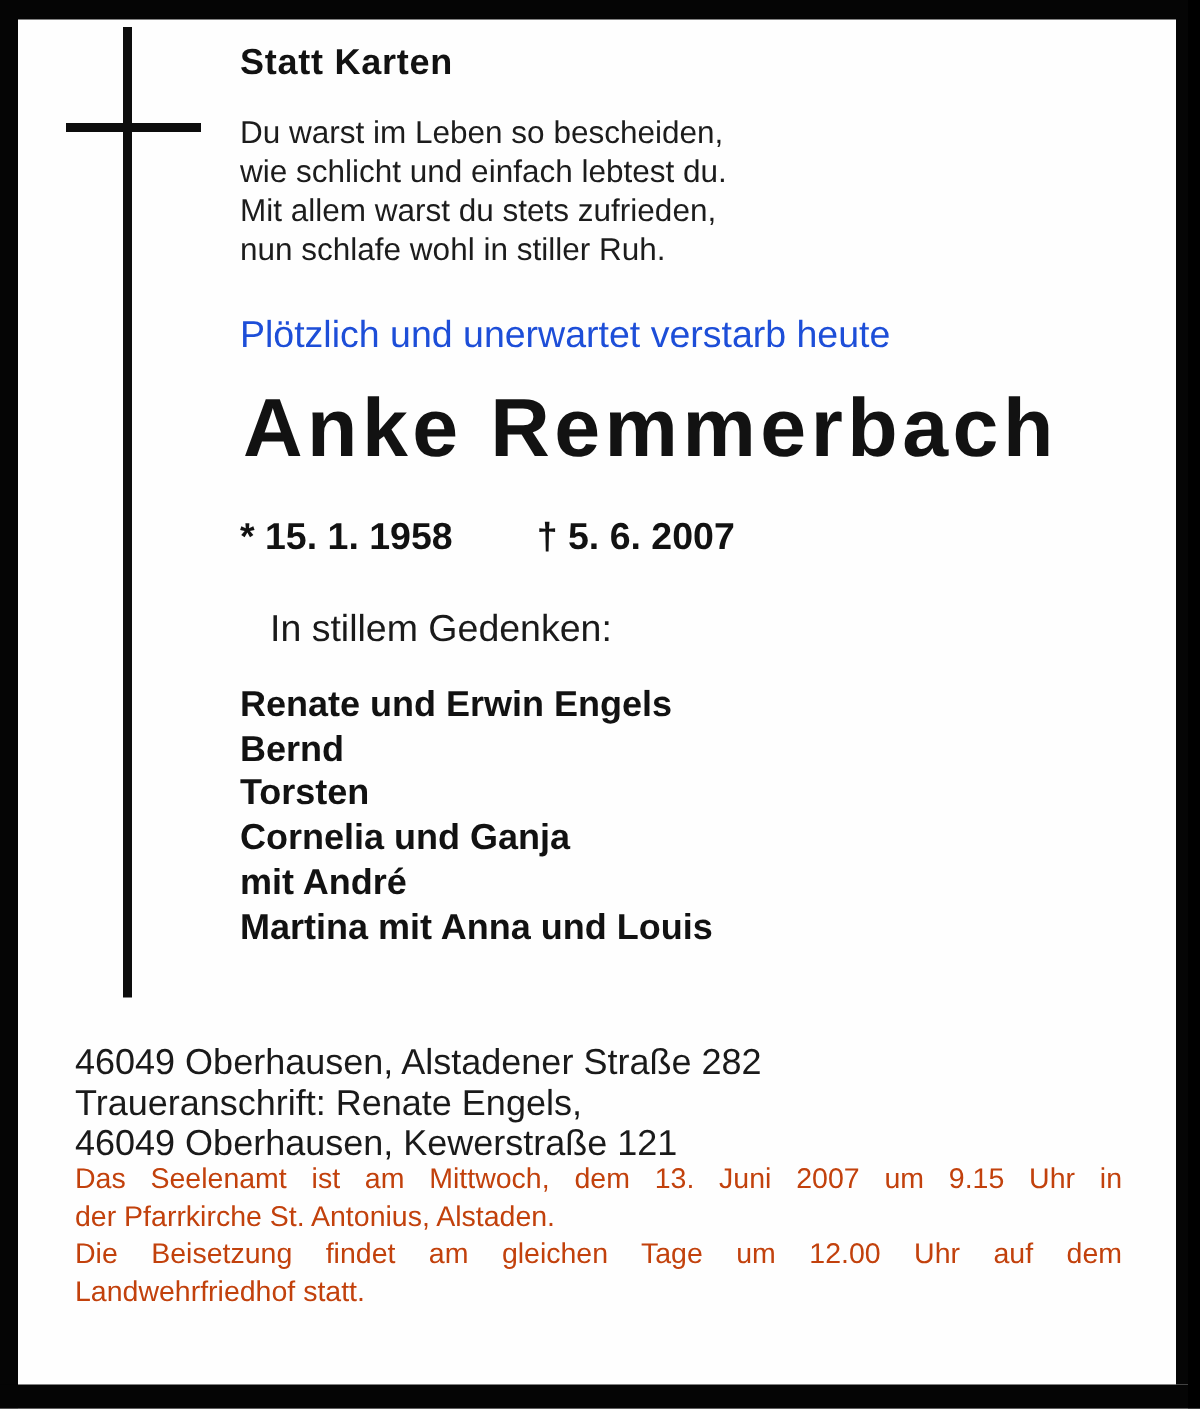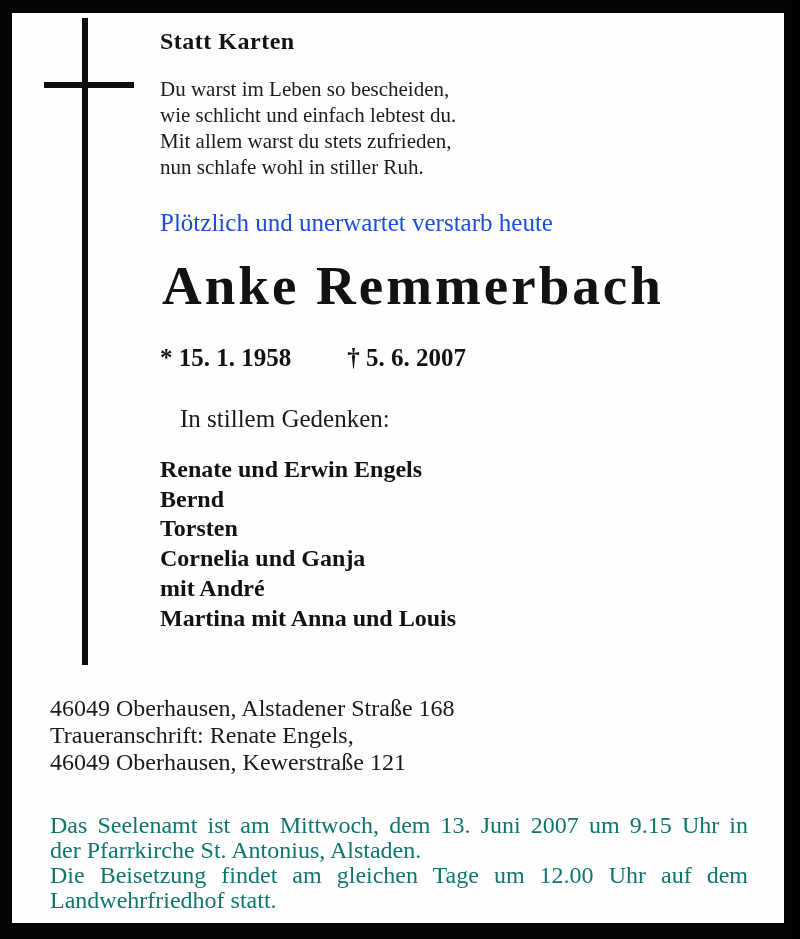--- a/index.html
+++ b/index.html
@@ -7,21 +7,21 @@
     margin: 0;
     padding: 0;
     background: #000;
   }
   .page {
     position: relative;
     width: 792px;
     height: 939px;
     background: #fefefe;
     overflow: hidden;
-    font-family: Liberation Serif, serif;
+    font-family: Liberation Sans, sans-serif;
     color: #121212;
   }
   
   .bar { position: absolute; background: #050505; }
   .bar-top    { left: 0;   top: 0;   width: 792px; height: 13px; }
   .bar-left   { left: 0;   top: 0;   width: 12px;  height: 939px; }
   .bar-right  { left: 784px; top: 0; width: 12px;  height: 923px; }
   .bar-bottom { left: 0;   top: 923px; width: 800px; height: 16px; }
 
   
@@ -67,24 +67,24 @@
     left: 160px; top: 455px;
     font-size: 24px; font-weight: bold;
     line-height: 29.7px;
   }
   .address {
     left: 50px; top: 695px;
     font-size: 24px; line-height: 27px;
     color: #1a1a1a;
   }
   .service {
-    left: 50px; top: 813px;
+    left: 50px; top: 774px;
     width: 698px;
-    font-size: 24px; line-height: 25px;
-    color: #0f766e;
+    font-size: 19px; line-height: 25px;
+    color: #c2410c;
   }
   .service .justify-full {
     text-align: justify;
     text-align-last: justify;
   }
 </style>
 </head>
 <body>
 
 <div class="page">
@@ -121,21 +121,21 @@
   <div class="abs mourners">
     <div>Renate und Erwin Engels</div>
     <div>Bernd</div>
     <div>Torsten</div>
     <div>Cornelia und Ganja</div>
     <div>mit André</div>
     <div>Martina mit Anna und Louis</div>
   </div>
 
   <div class="abs address">
-    <div>46049 Oberhausen, Alstadener Straße 168</div>
+    <div>46049 Oberhausen, Alstadener Straße 282</div>
     <div>Traueranschrift: Renate Engels,</div>
     <div>46049 Oberhausen, Kewerstraße 121</div>
   </div>
 
   <div class="abs service">
     <div class="justify-full">Das Seelenamt ist am Mittwoch, dem 13. Juni 2007 um 9.15 Uhr in</div>
     <div>der Pfarrkirche St. Antonius, Alstaden.</div>
     <div class="justify-full">Die Beisetzung findet am gleichen Tage um 12.00 Uhr auf dem</div>
     <div>Landwehrfriedhof statt.</div>
   </div>

